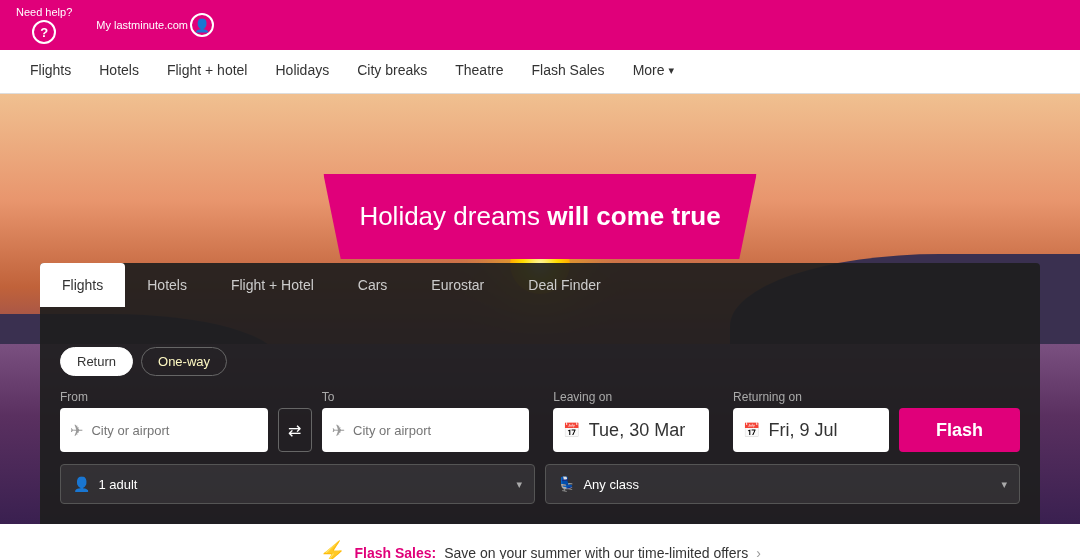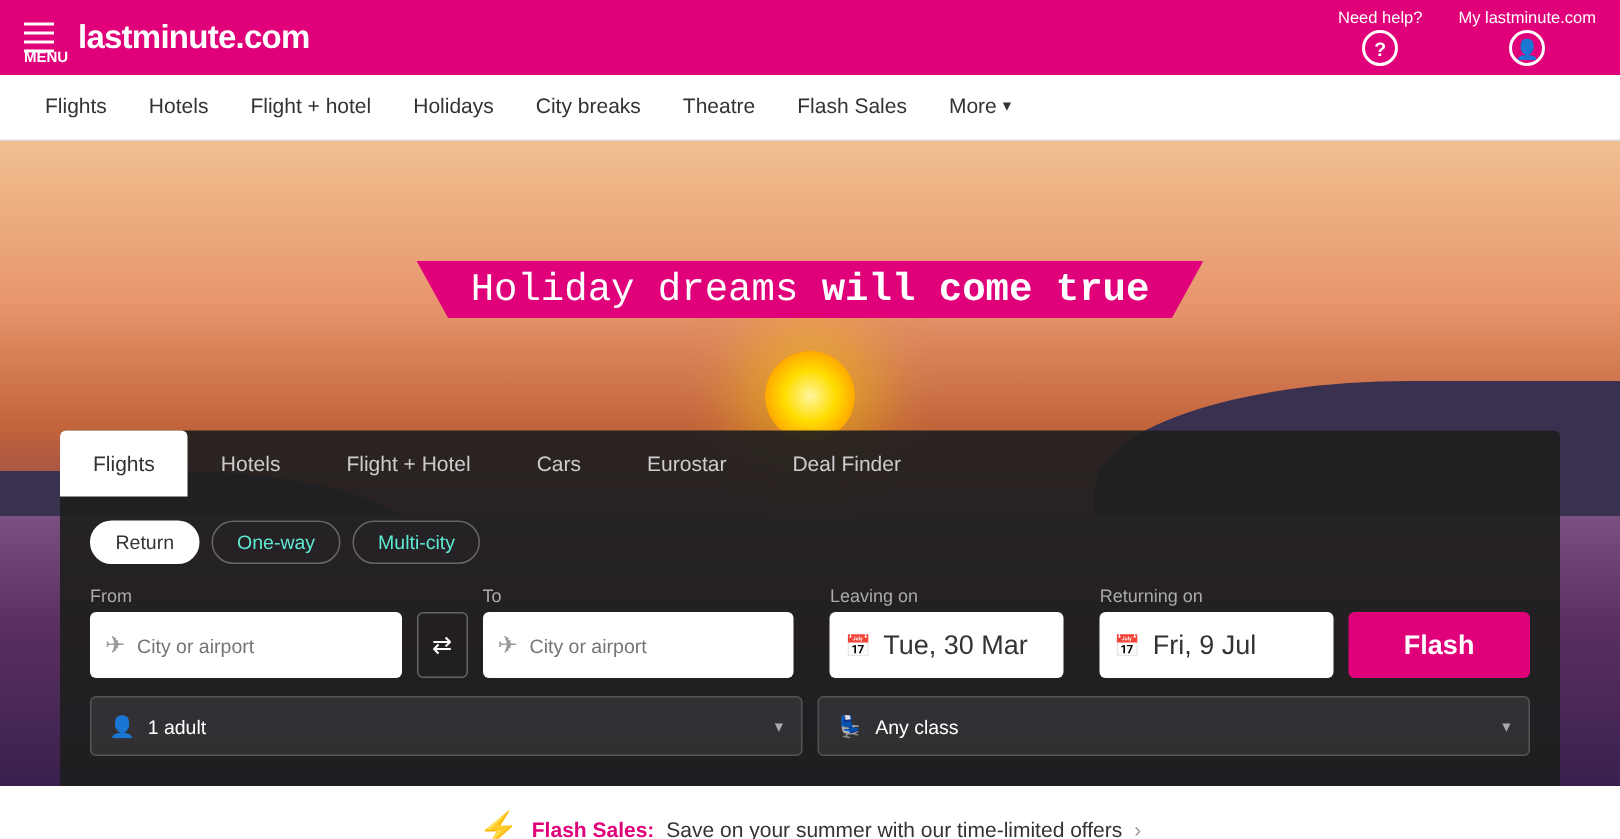--- a/index.html
+++ b/index.html
@@ -16,21 +16,21 @@
       color: white;
     }
     .top-bar-left { display: flex; align-items: center; gap: 16px; }
     .menu-btn { display: flex; flex-direction: column; gap: 4px; cursor: pointer; align-items: center; }
     .menu-btn span { display: block; width: 20px; height: 2px; background: white; }
     .menu-label { font-size: 10px; color: white; text-transform: uppercase; font-weight: bold; }
     .logo { font-size: 22px; font-weight: bold; color: white; letter-spacing: -0.5px; }
     .top-bar-right { display: flex; align-items: center; gap: 24px; }
     .need-help { display: flex; flex-direction: column; align-items: center; font-size: 11px; color: white; gap: 2px; cursor: pointer; }
     .help-circle { width: 24px; height: 24px; border-radius: 50%; border: 2px solid white; display: flex; align-items: center; justify-content: center; font-size: 13px; font-weight: bold; }
-    .my-account { display: flex; flex-direction: column; align-items: center; font-size: 11px; color: white; gap: 2px; cursor: pointer; }
+    .my-account { display: flex; flex-direction: row; align-items: center; font-size: 11px; color: white; gap: 2px; cursor: pointer; }
     .account-icon { width: 24px; height: 24px; border-radius: 50%; border: 2px solid white; display: flex; align-items: center; justify-content: center; font-size: 13px; }
 
     
     .nav {
       background: white;
       display: flex;
       align-items: center;
       padding: 0 16px;
       height: 44px;
       border-bottom: 1px solid #ddd;
@@ -95,24 +95,23 @@
       border-radius: 60% 0 0 0;
     }
 
     
     .hero-banner {
       position: absolute;
       top: 80px;
       left: 50%;
       transform: translateX(-50%);
       background: #e0007a;
-      padding: 4px 36px;
+      padding: 27px 36px;
       clip-path: polygon(0 0, 100% 0, 96% 100%, 4% 100%);
       white-space: nowrap;
-      font-family: Liberation Mono, monospace;
     }
     .hero-banner-text {
       color: white;
       font-size: 26px;
     }
     .hero-banner-text strong { font-weight: 900; }
 
     
     .search-box {
       position: absolute;
@@ -147,26 +146,27 @@
     }
 
     
     .search-form {
       padding: 16px 20px 20px;
     }
     .trip-type-row {
       display: flex;
       gap: 8px;
       margin-bottom: 14px;
+      margin-top: 24px;
     }
     .trip-btn {
       padding: 6px 16px;
       border: 1px solid #666;
       border-radius: 20px;
-      color: #5eead4;
+      color: #fef9c3;
       background: transparent;
       font-size: 13px;
       cursor: pointer;
     }
     .trip-btn.active {
       background: white;
       color: #333;
       border-color: white;
     }
 
@@ -278,29 +278,20 @@
     }
     .flash-icon { color: #ffaa00; font-size: 22px; }
     .flash-label { color: #e0007a; font-weight: bold; font-size: 14px; }
     .flash-text { font-size: 14px; color: #333; }
     .flash-chevron { color: #999; font-size: 14px; }
   </style>
 </head>
 <body>
 
 <div class="top-bar">
-  <div class="top-bar-left">
-    <div class="menu-btn">
-      <span></span>
-        <span></span>
-        <span></span>
-      <span class="menu-label">MENU</span>
-    </div>
-    <span class="logo">lastminute.com</span>
-  </div>
   <div class="top-bar-right">
     <div class="need-help">
       <span>Need help?</span>
       <div class="help-circle">?</div>
     </div>
     <div class="my-account">
       <span>My lastminute.com</span>
       <div class="account-icon">👤</div>
     </div>
   </div>
@@ -341,21 +332,20 @@
       <button class="search-tab">Cars</button>
       <button class="search-tab">Eurostar</button>
       <button class="search-tab">Deal Finder</button>
     </div>
 
     <div class="search-form">
 
       <div class="trip-type-row">
         <button class="trip-btn active">Return</button>
         <button class="trip-btn">One-way</button>
-        <button class="trip-btn">Multi-city</button>
       </div>
 
       <div class="fields-row">
 
         <div class="field-group from-field">
           <span class="field-label">From</span>
           <div class="input-with-icon">
             <span class="input-icon">✈</span>
             <input type="text" placeholder="City or airport" style="">
           </div>

